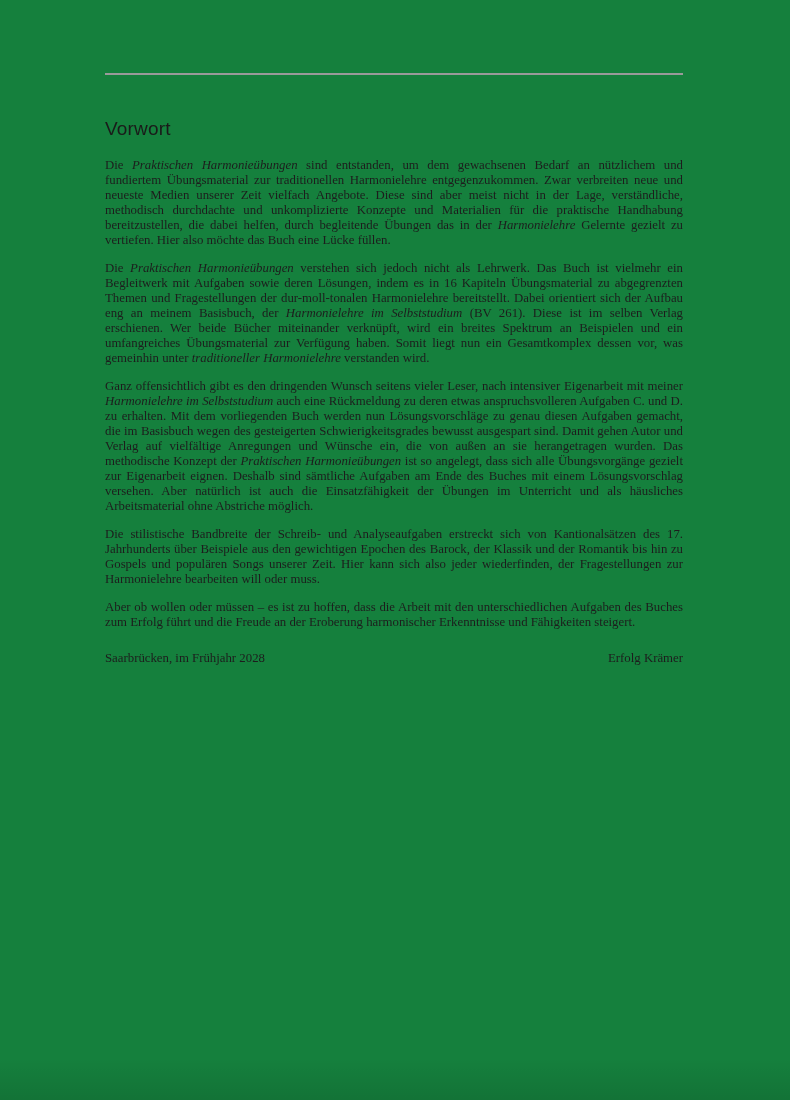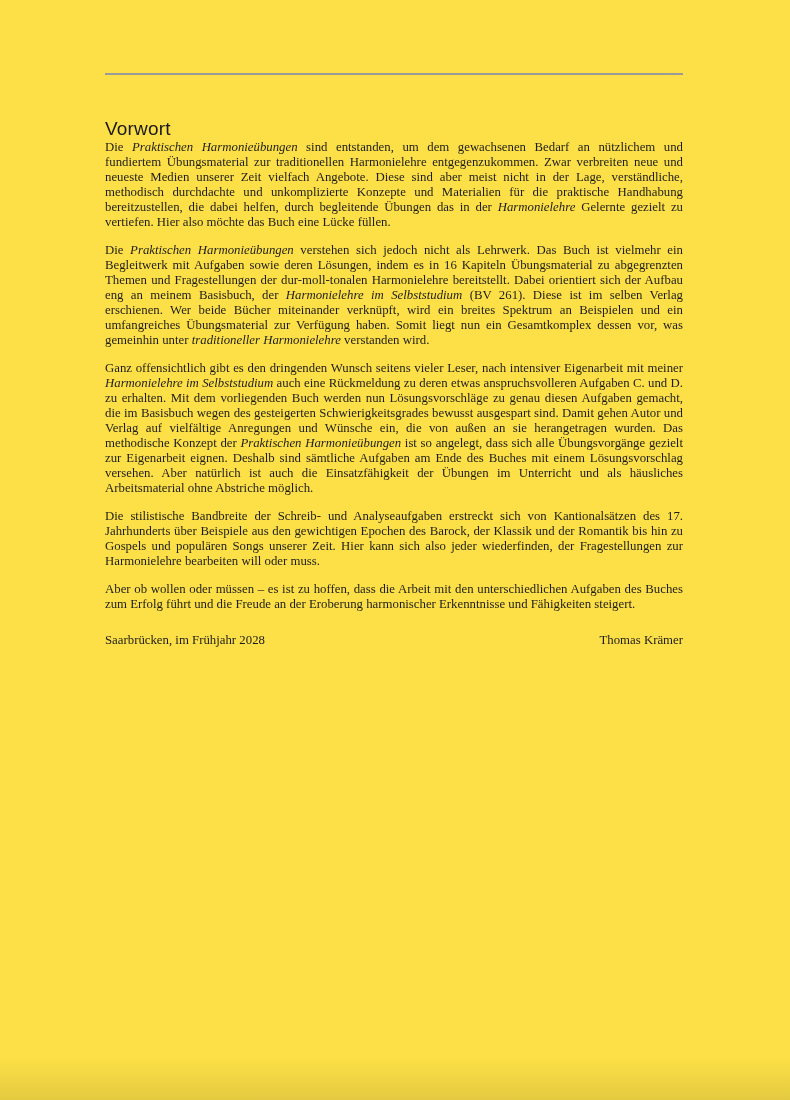--- a/index.html
+++ b/index.html
@@ -32,21 +32,21 @@
   h1.vorwort {
     font-family: "Liberation Sans", sans-serif;
     font-weight: 400;
     font-size: 19px;
     line-height: 20px;
     letter-spacing: 0.2px;
     color: #1a1a1a;
     margin: 119px 0 0 0;
   }
   .body-text {
-    margin-top: 1px;
+    margin-top: 19px;
   }
   .body-text p {
     font-size: 12.8px;
     line-height: 15px;
     text-align: justify;
     color: #1d1d1d;
     margin: 0 0 13px 0;
   }
   .body-text p em {
     font-style: italic;
@@ -65,38 +65,38 @@
     right: 0;
     bottom: 0;
     height: 42px;
     background: linear-gradient(to bottom, rgba(0,0,0,0) 0%, rgba(0,0,0,0.10) 100%);
     pointer-events: none;
   }
 </style>
 </head>
 <body>
 
-<div class="page" style="background: #fde047;">
+<div class="page" style="background: #15803d;">
 
   <div class="top-rule" style="background: rgb(154, 154, 154);"></div>
 
   <div class="content">
 
     <h1 class="vorwort">Vorwort</h1>
 
     <div class="body-text">
         <p><span>Die </span><em>Praktischen Harmonieübungen</em><span> sind entstanden, um dem gewachsenen Bedarf an nützlichem und fundiertem Übungsmaterial zur traditionellen Harmonielehre entgegenzukommen. Zwar verbreiten neue und neueste Medien unserer Zeit vielfach Angebote. Diese sind aber meist nicht in der Lage, verständliche, methodisch durchdachte und unkomplizierte Konzepte und Materialien für die praktische Handhabung bereitzustellen, die dabei helfen, durch begleitende Übungen das in der </span><em>Harmonielehre</em><span> Gelernte gezielt zu vertiefen. Hier also möchte das Buch eine Lücke füllen.</span></p>
         <p><span>Die </span><em>Praktischen Harmonieübungen</em><span> verstehen sich jedoch nicht als Lehrwerk. Das Buch ist vielmehr ein Begleitwerk mit Aufgaben sowie deren Lösungen, indem es in 16 Kapiteln Übungsmaterial zu abgegrenzten Themen und Fragestellungen der dur-moll-tonalen Harmonielehre bereitstellt. Dabei orientiert sich der Aufbau eng an meinem Basisbuch, der </span><em>Harmonielehre im Selbststudium</em><span> (BV 261). Diese ist im selben Verlag erschienen. Wer beide Bücher miteinander verknüpft, wird ein breites Spektrum an Beispielen und ein umfangreiches Übungsmaterial zur Verfügung haben. Somit liegt nun ein Gesamtkomplex dessen vor, was gemeinhin unter </span><em>traditioneller Harmonielehre</em><span> verstanden wird.</span></p>
         <p><span>Ganz offensichtlich gibt es den dringenden Wunsch seitens vieler Leser, nach intensiver Eigenarbeit mit meiner </span><em>Harmonielehre im Selbststudium</em><span> auch eine Rückmeldung zu deren etwas anspruchsvolleren Aufgaben C. und D. zu erhalten. Mit dem vorliegenden Buch werden nun Lösungsvorschläge zu genau diesen Aufgaben gemacht, die im Basisbuch wegen des gesteigerten Schwierigkeitsgrades bewusst ausgespart sind. Damit gehen Autor und Verlag auf vielfältige Anregungen und Wünsche ein, die von außen an sie herangetragen wurden. Das methodische Konzept der </span><em>Praktischen Harmonieübungen</em><span> ist so angelegt, dass sich alle Übungsvorgänge gezielt zur Eigenarbeit eignen. Deshalb sind sämtliche Aufgaben am Ende des Buches mit einem Lösungsvorschlag versehen. Aber natürlich ist auch die Einsatzfähigkeit der Übungen im Unterricht und als häusliches Arbeitsmaterial ohne Abstriche möglich.</span></p>
         <p><span>Die stilistische Bandbreite der Schreib- und Analyseaufgaben erstreckt sich von Kantionalsätzen des 17. Jahrhunderts über Beispiele aus den gewichtigen Epochen des Barock, der Klassik und der Romantik bis hin zu Gospels und populären Songs unserer Zeit. Hier kann sich also jeder wiederfinden, der Fragestellungen zur Harmonielehre bearbeiten will oder muss.</span></p>
         <p><span>Aber ob wollen oder müssen – es ist zu hoffen, dass die Arbeit mit den unterschiedlichen Aufgaben des Buches zum Erfolg führt und die Freude an der Eroberung harmonischer Erkenntnisse und Fähigkeiten steigert.</span></p>
       </div>
 
     <div class="signature-row">
       <span>Saarbrücken, im Frühjahr 2028</span>
-      <span>Thomas Krämer</span>
+      <span>Erfolg Krämer</span>
     </div>
 
   </div>
 
   <div class="bottom-shade"></div>
 
 </div>
 
 </body></html>

